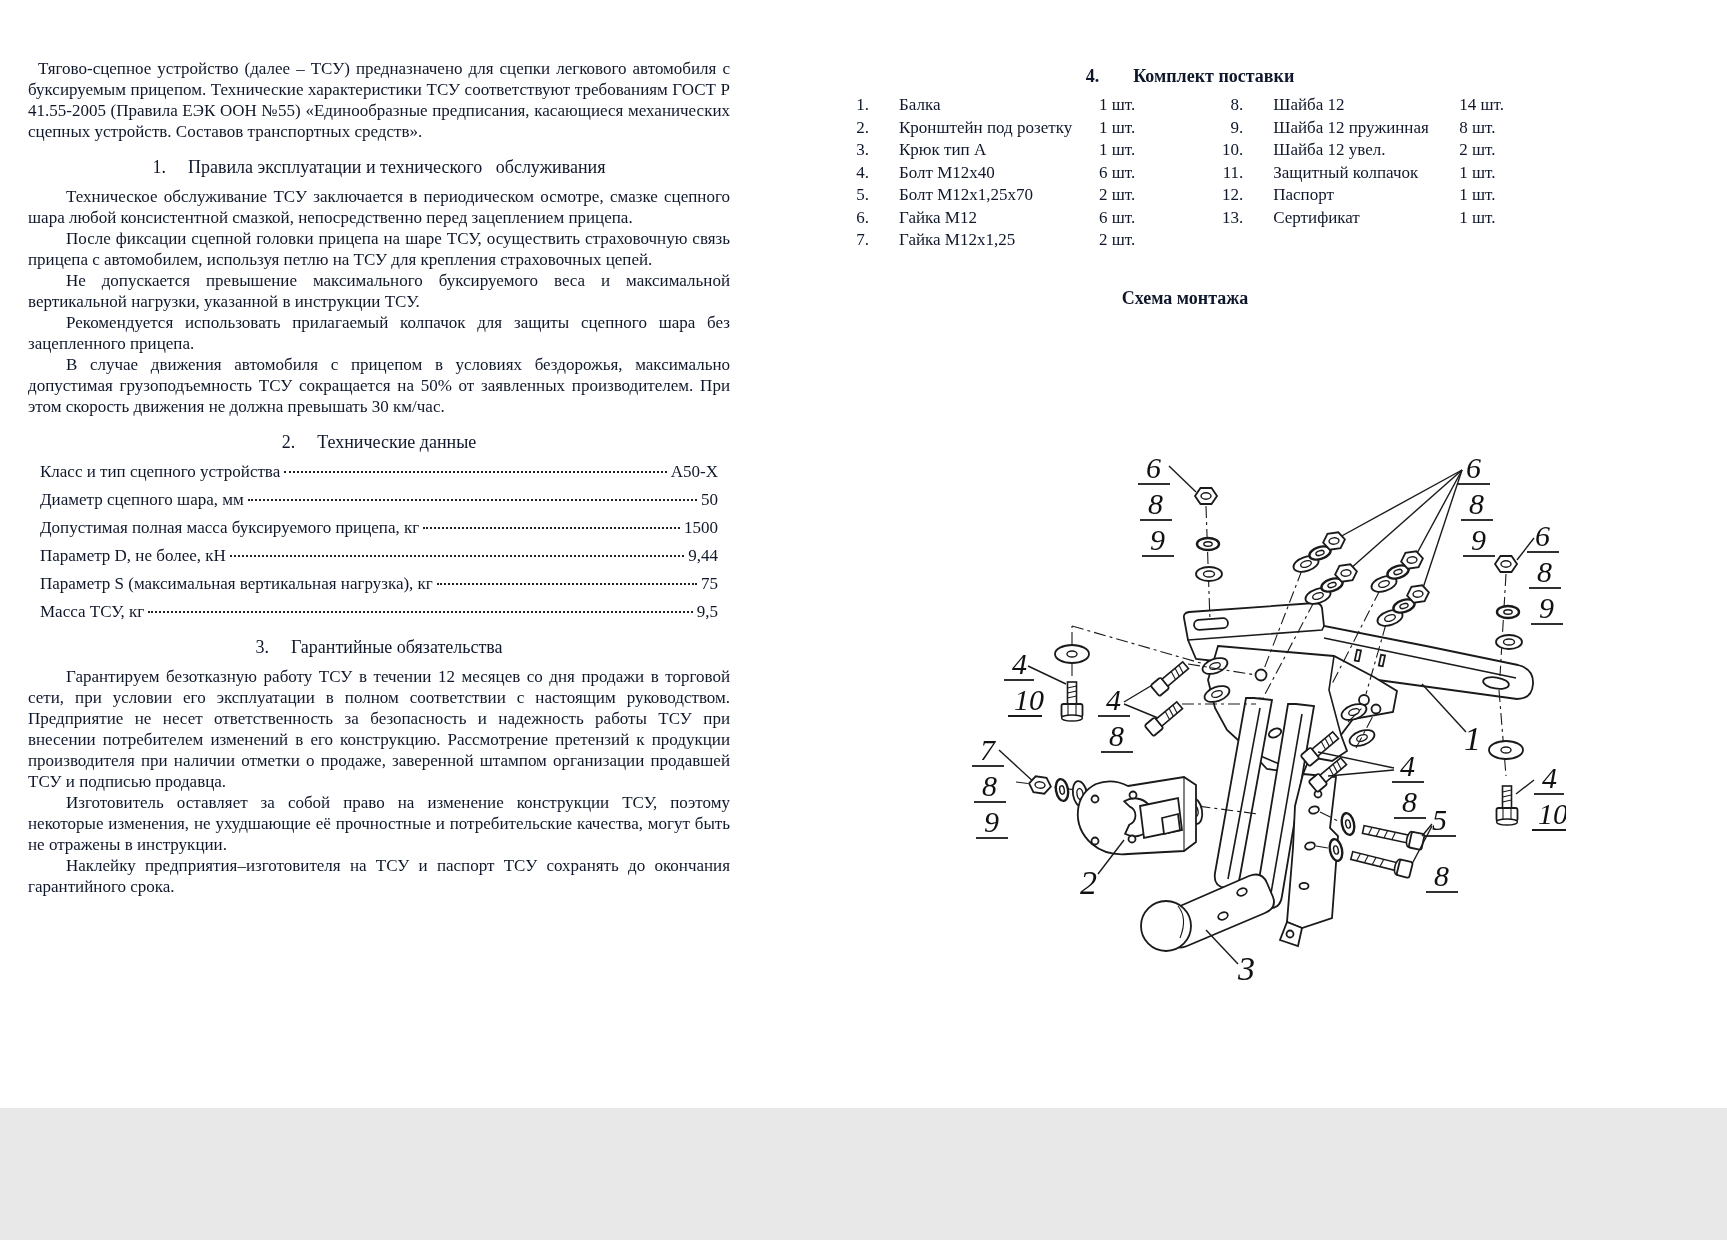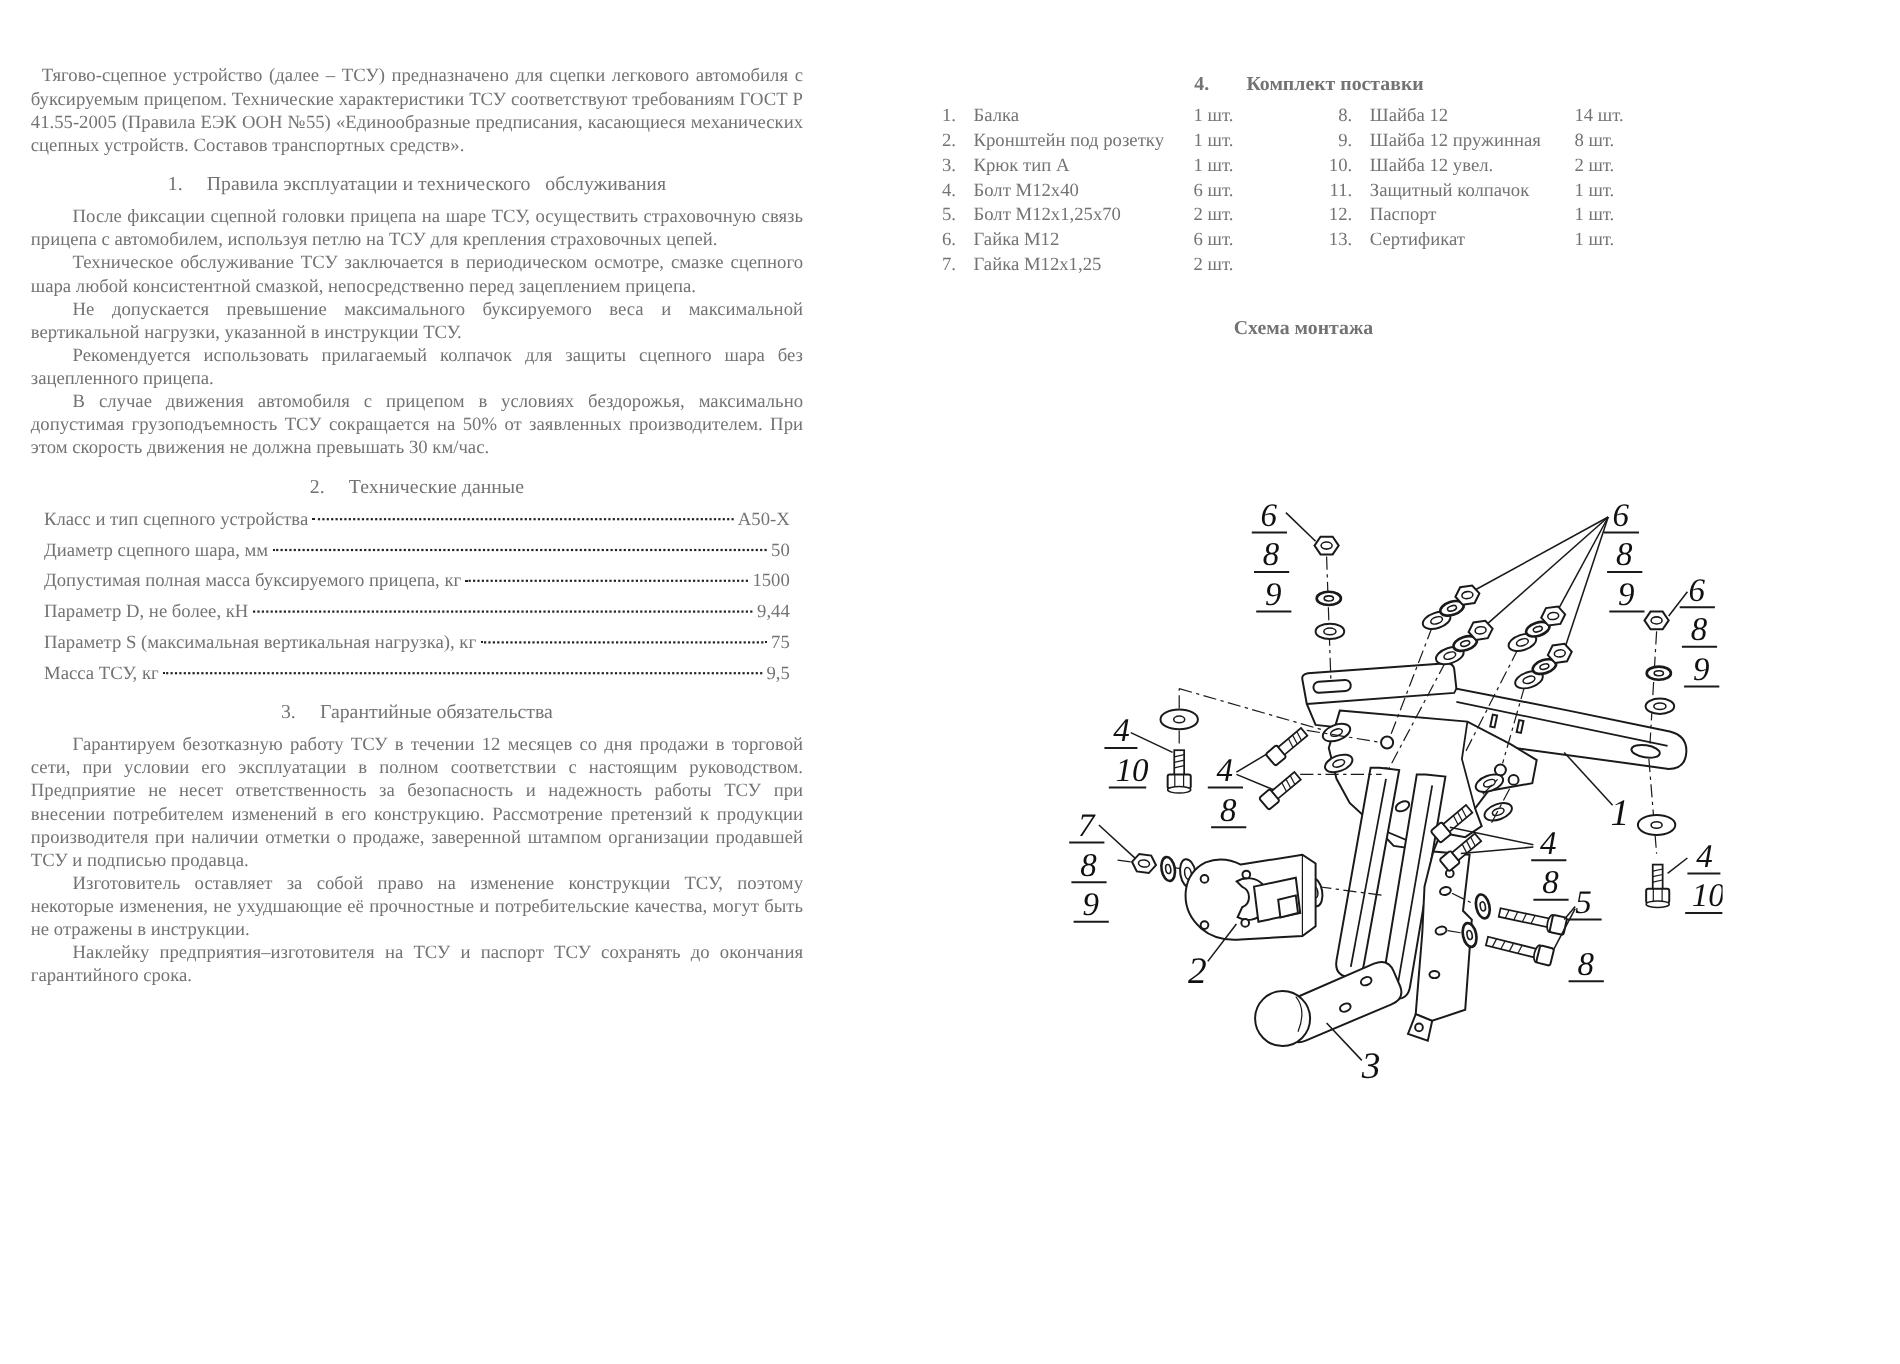--- a/index.html
+++ b/index.html
@@ -1,35 +1,35 @@
 <!DOCTYPE html>
 <html><head>
 <meta charset="utf-8">
 <style>
   html,body{margin:0;padding:0;background:#e8e8e8;}
-  .page{position:relative;width:1727px;height:1240px;background:#ffffff;
-        font-family:"Liberation Serif", serif;color:#737373;overflow:hidden;}
+  .page{position:relative;width:1727px;height:1108px;background:#ffffff;
+        font-family:"Liberation Serif", serif;color:#0f172a;overflow:hidden;}
   
   .col-left{position:absolute;left:28px;top:58px;width:702px;}
   .col-left p{margin:0;font-size:17px;line-height:21px;text-align:justify;}
   p.intro{text-indent:10px;}
   p.ind{text-indent:38px;}
   .sec-head{display:block;text-align:center;font-weight:normal;font-size:18px;
             line-height:22px;margin:14px 0 8px;white-space:pre-wrap;}
   .sec-head .gap{display:inline-block;width:22px;}
   .spec-row{display:flex;align-items:baseline;font-size:17px;line-height:21px;margin:7px 12px;}
   .spec-row .dots{flex:1;border-bottom:2px dotted #222;margin:0 4px;transform:translateY(-4px);}
   
   .s4-head{position:absolute;left:840px;top:66px;width:700px;display:flex;
            justify-content:center;gap:34px;font-weight:bold;font-size:18px;}
   .parts{position:absolute;left:845px;top:94px;display:flex;gap:78px;}
   .ptable{display:flex;flex-direction:column;}
   .prow{display:flex;font-size:17px;line-height:22.5px;}
   .prow .pn{width:24px;text-align:right;flex:none;}
-  .prow .pname{margin-left:16px;flex:none;}
+  .prow .pname{margin-left:30px;flex:none;}
   .pt-left .pname{width:200px;}
   .pt-right .pn{width:30px;}
   .pt-right .pname{width:186px;}
   .prow .pqty{flex:none;}
   .s5-head{position:absolute;left:870px;top:276px;width:630px;text-align:center;
            font-weight:bold;font-size:18px;line-height:22px;}
   .s5-head .sub{margin-top:11px;}
   .s5-head .gap{display:inline-block;width:16px;}
   
   .diagram{position:absolute;left:866px;top:378px;}
@@ -45,22 +45,22 @@
 </style>
 </head>
 <body>
 
 <div class="page">
 
   <div class="col-left">
     <p class="intro">Тягово-сцепное устройство (далее – ТСУ) предназначено для сцепки легкового автомобиля с буксируемым прицепом. Технические характеристики ТСУ соответствуют требованиям ГОСТ Р 41.55-2005 (Правила ЕЭК ООН №55) «Единообразные предписания, касающиеся механических сцепных устройств. Составов транспортных средств».</p>
 
     <span class="sec-head"><span>1.</span><span class="gap"></span><span>Правила эксплуатации и технического   обслуживания</span></span>
+    <p class="ind">Техническое обслуживание ТСУ заключается в периодическом осмотре, смазке сцепного шара любой консистентной смазкой, непосредственно перед зацеплением прицепа.</p>
     <p class="ind">После фиксации сцепной головки прицепа на шаре ТСУ, осуществить страховочную связь прицепа с автомобилем, используя петлю на ТСУ для крепления страховочных цепей.</p>
-    <p class="ind">Техническое обслуживание ТСУ заключается в периодическом осмотре, смазке сцепного шара любой консистентной смазкой, непосредственно перед зацеплением прицепа.</p>
     <p class="ind">Не допускается превышение максимального буксируемого веса и максимальной вертикальной нагрузки, указанной в инструкции ТСУ.</p>
     <p class="ind">Рекомендуется использовать прилагаемый колпачок для защиты сцепного шара без зацепленного прицепа.</p>
     <p class="ind">В случае движения автомобиля с прицепом в условиях бездорожья, максимально допустимая грузоподъемность ТСУ сокращается на 50% от заявленных производителем. При этом скорость движения не должна превышать 30 км/час.</p>
 
     <span class="sec-head"><span>2.</span><span class="gap"></span><span>Технические данные</span></span>
     <div class="spec-row">
         <span>Класс и тип сцепного устройства</span>
         <span class="dots"></span>
         <span>А50-Х</span>
       </div>

